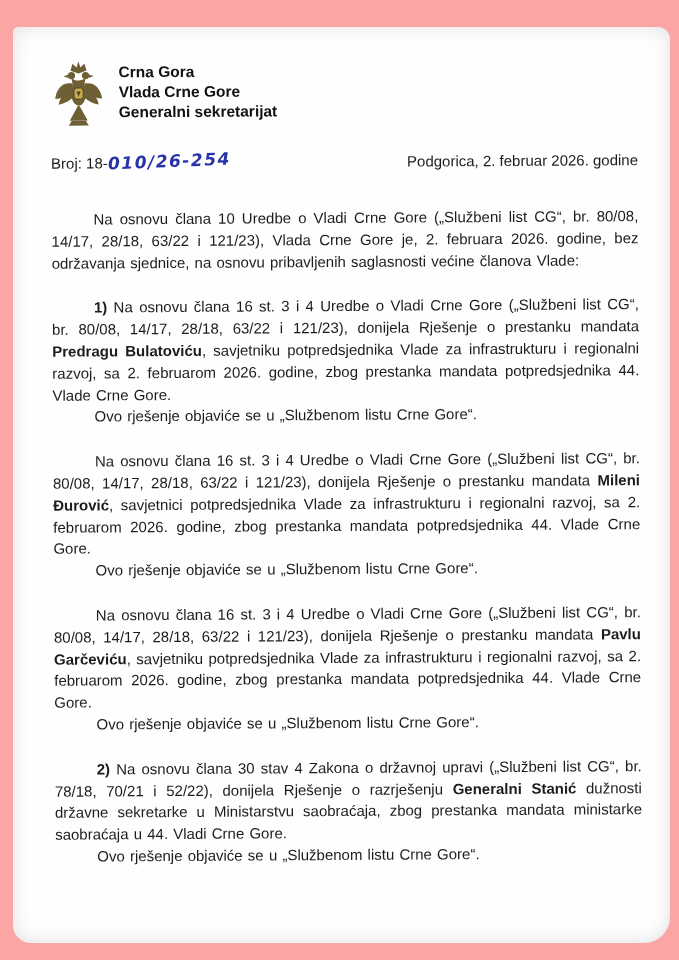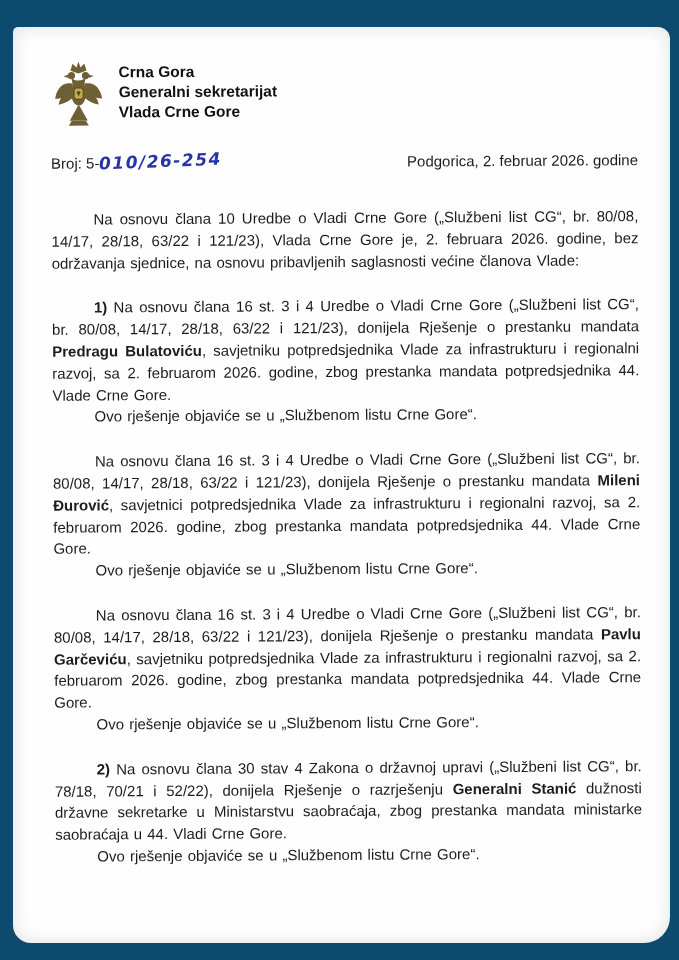--- a/index.html
+++ b/index.html
@@ -1,20 +1,20 @@
 <!DOCTYPE html>
 <html><head>
 <meta charset="utf-8">
 <style>
   html,body { margin:0; padding:0; }
   body {
     width:679px; height:960px; overflow:hidden; position:relative;
     background:#000; font-family:"Liberation Sans", sans-serif;
   }
-  .scan-frame { position:absolute; inset:0; background:#0c4a6e; }
+  .scan-frame { position:absolute; inset:0; background:#fca5a5; }
   .page {
     position:absolute; top:27px; left:13px; right:9px; bottom:17px;
     background:#fefefe;
     border-radius:5px 12px 26px 18px;
     box-shadow: inset 0 0 18px rgba(0,0,0,0.12);
   }
   .content {
     position:absolute; inset:0;
     padding:32px 30px 0 40px;
     transform:rotate(-0.35deg);
@@ -80,28 +80,28 @@
               <path d="M26 44 L17 60 L35 60 Z"></path>
               <path d="M19 60 L16 65 L36 65 L33 60 Z"></path>
             </g>
 
             <rect x="21.5" y="27.5" width="9" height="11" rx="2.5" fill="#c3a94e" stroke="#4a3f22" stroke-width="0.8"></rect>
             <path d="M24 31 L28 31 L26 36 Z" fill="#4a3f22"></path>
           </svg>
         </div>
         <div class="org">
           <div>Crna Gora</div>
+          <div>Vlada Crne Gore</div>
           <div>Generalni sekretarijat</div>
-          <div>Vlada Crne Gore</div>
         </div>
       </div>
 
       <div class="meta-row">
         <div class="broj">
-          <span>Broj: 5-</span><span class="handwritten">010/26-254</span>
+          <span>Broj: 18-</span><span class="handwritten">010/26-254</span>
         </div>
         <div>Podgorica, 2. februar 2026. godine</div>
       </div>
 
       <div class="doc-body" id="document-body">
           <p class="para"><span>Na osnovu člana 10 Uredbe o Vladi Crne Gore („Službeni list CG“, br. 80/08, 14/17, 28/18, 63/22 i 121/23), Vlada Crne Gore je, 2. februara 2026. godine, bez održavanja sjednice, na osnovu pribavljenih saglasnosti većine članova Vlade:</span></p>
           <p class="para spaced"><span class="b">1)</span><span> Na osnovu člana 16 st. 3 i 4 Uredbe o Vladi Crne Gore („Službeni list CG“, br. 80/08, 14/17, 28/18, 63/22 i 121/23), donijela Rješenje o prestanku mandata </span><span class="b">Predragu Bulatoviću</span><span>, savjetniku potpredsjednika Vlade za infrastrukturu i regionalni razvoj, sa 2. februarom 2026. godine, zbog prestanka mandata potpredsjednika 44. Vlade Crne Gore.</span></p>
           <p class="para"><span>Ovo rješenje objaviće se u „Službenom listu Crne Gore“.</span></p>
           <p class="para spaced"><span>Na osnovu člana 16 st. 3 i 4 Uredbe o Vladi Crne Gore („Službeni list CG“, br. 80/08, 14/17, 28/18, 63/22 i 121/23), donijela Rješenje o prestanku mandata </span><span class="b">Mileni Đurović</span><span>, savjetnici potpredsjednika Vlade za infrastrukturu i regionalni razvoj, sa 2. februarom 2026. godine, zbog prestanka mandata potpredsjednika 44. Vlade Crne Gore.</span></p>
           <p class="para"><span>Ovo rješenje objaviće se u „Službenom listu Crne Gore“.</span></p>

